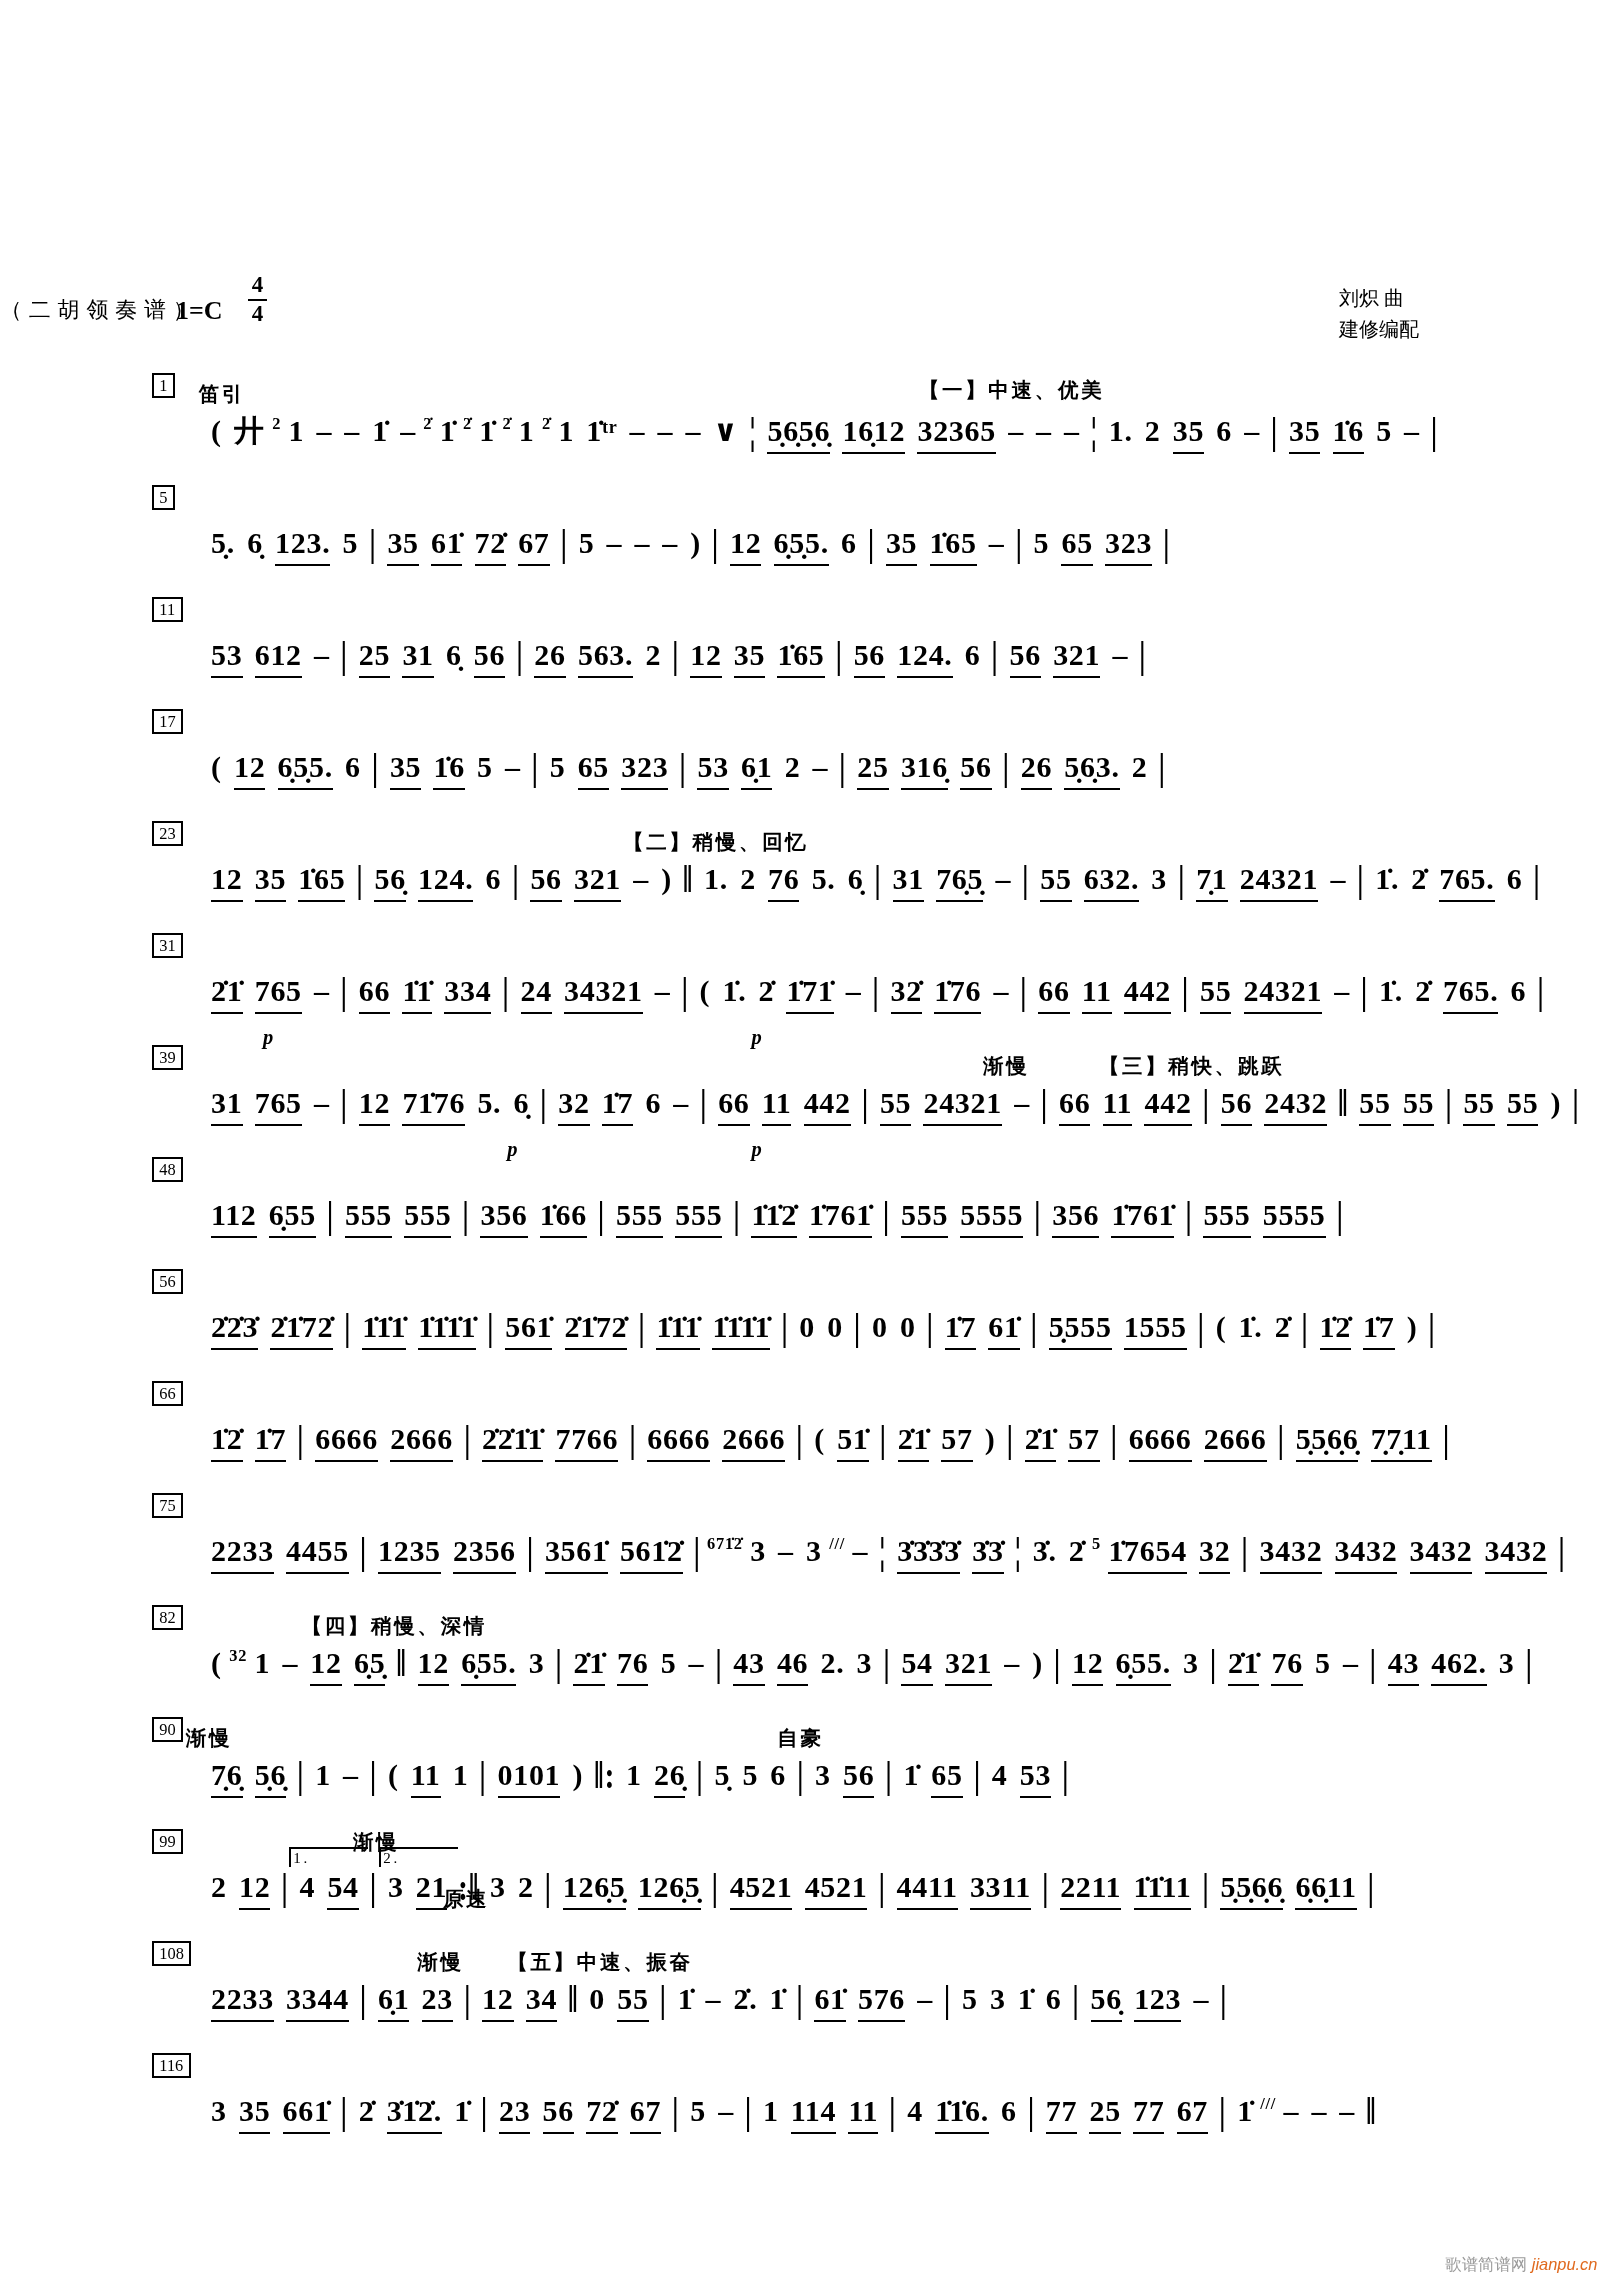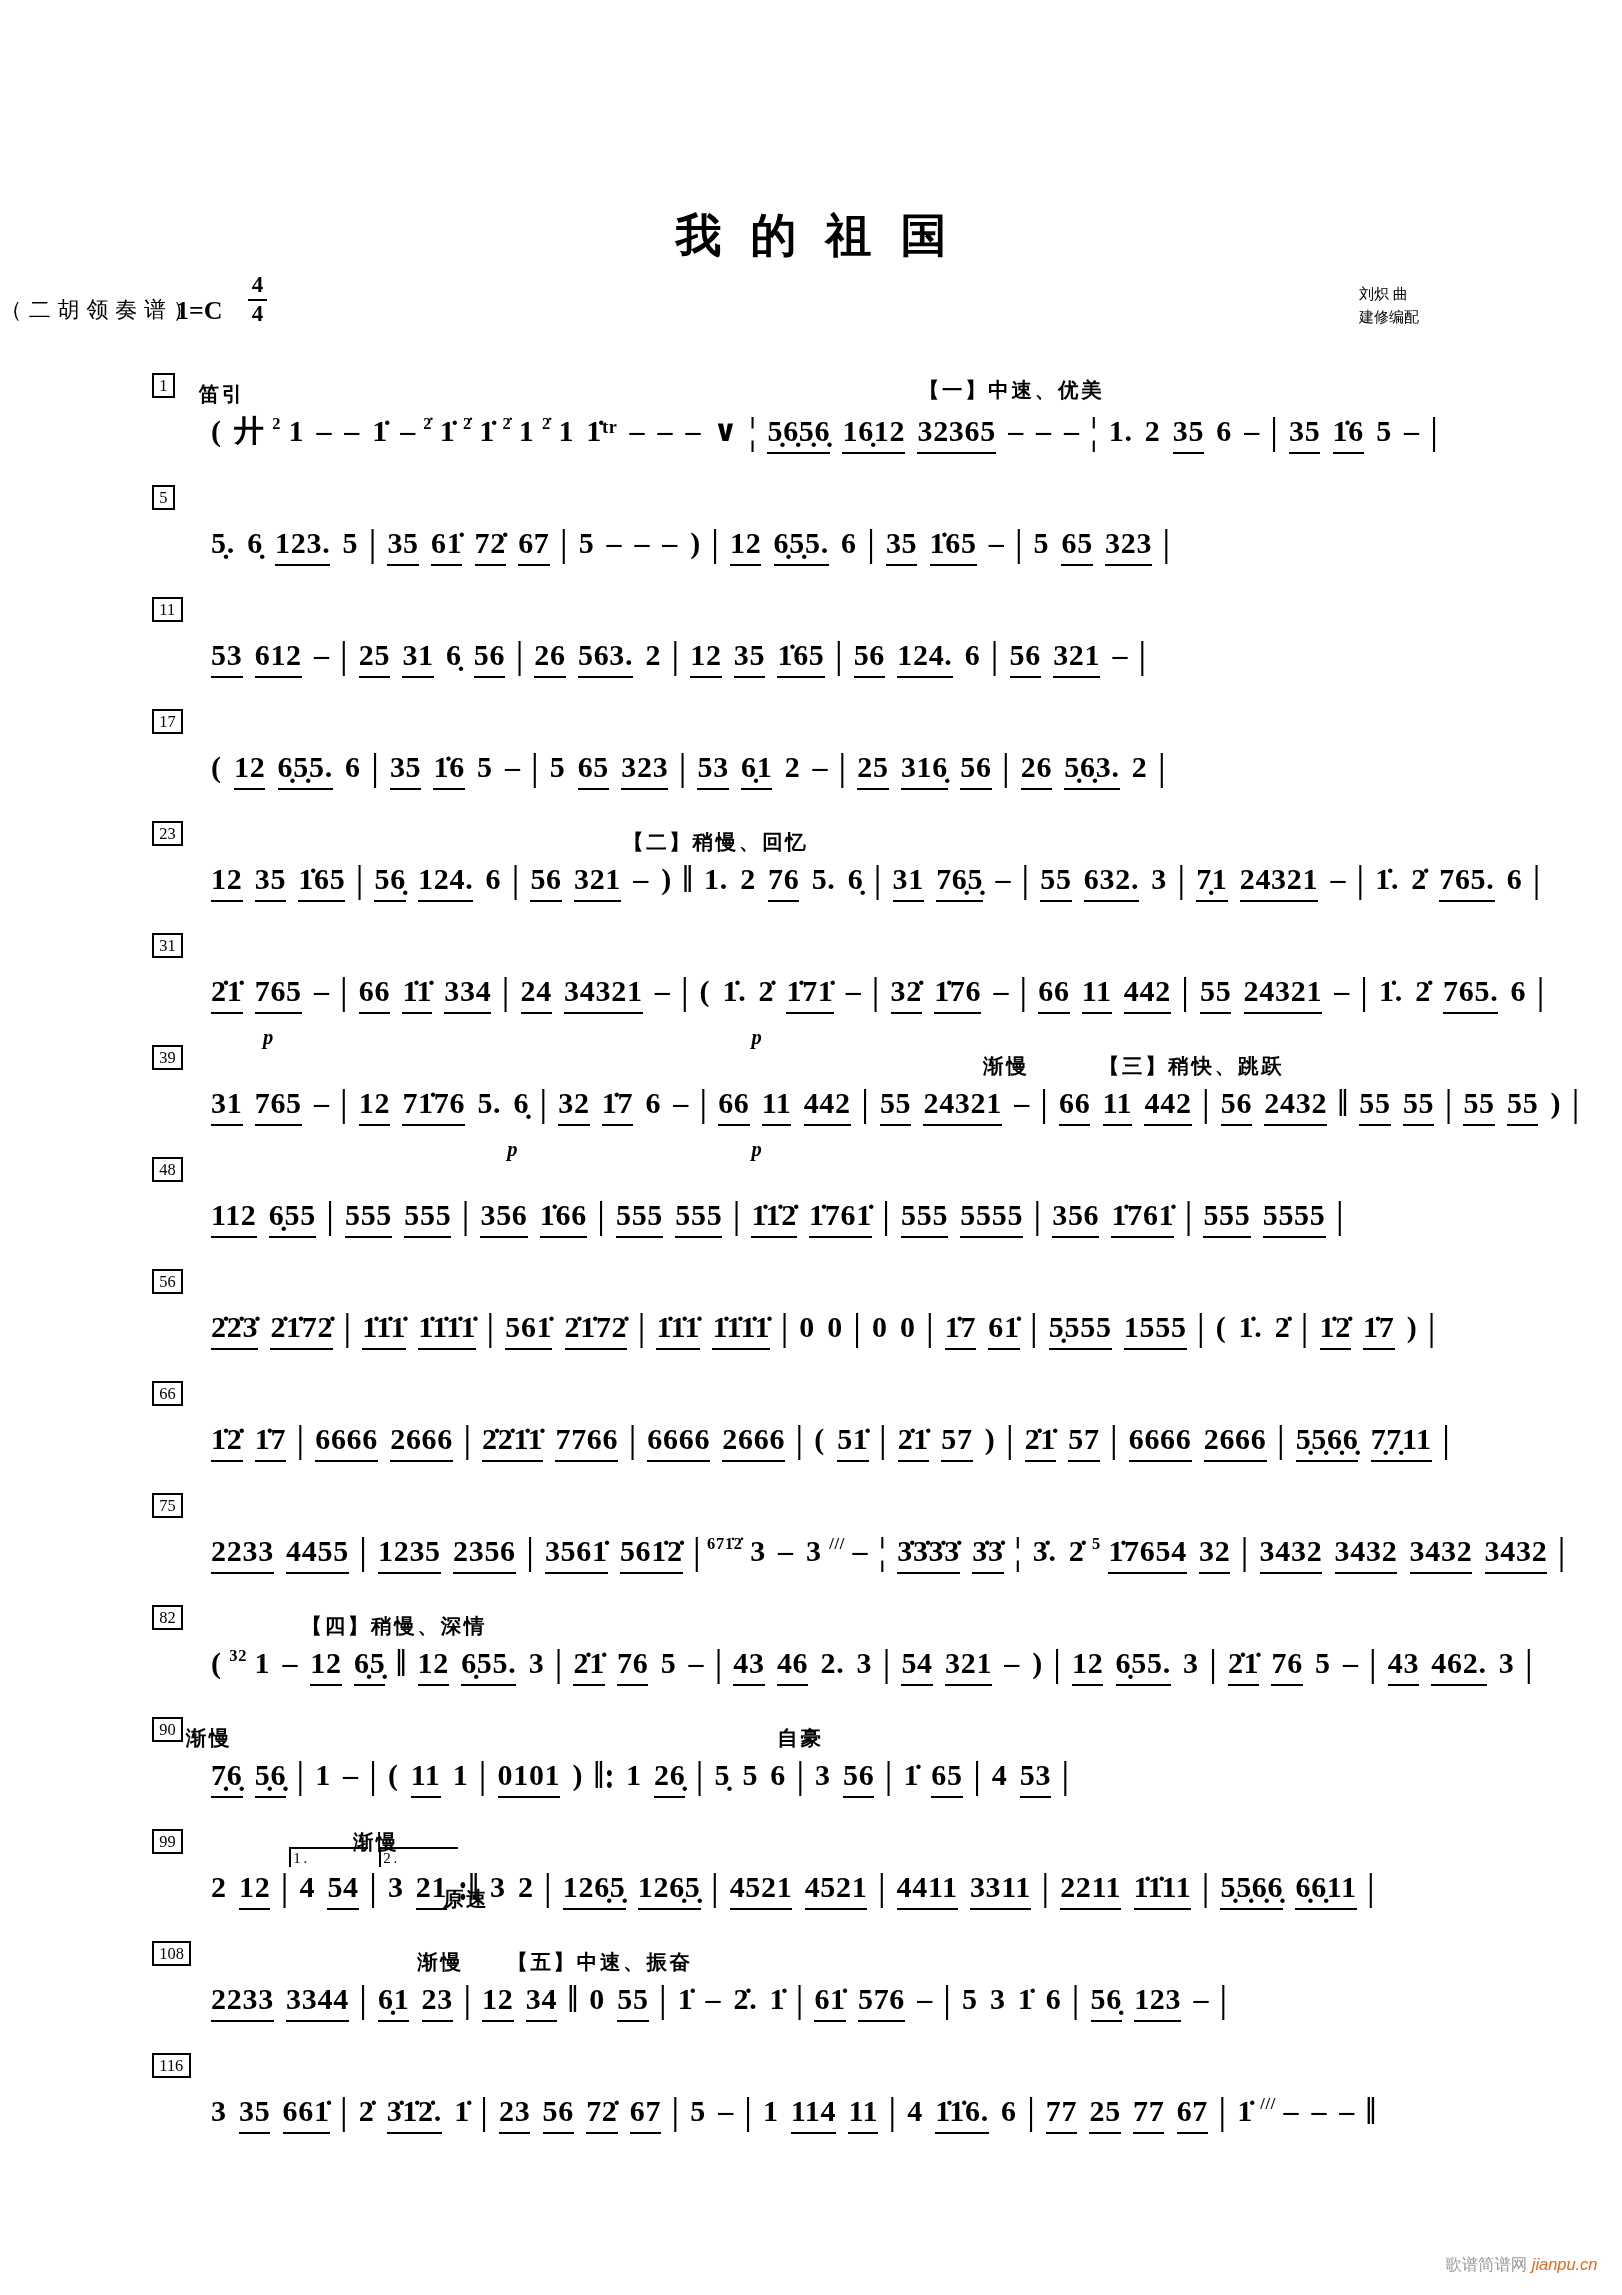--- a/index.html
+++ b/index.html
@@ -5,21 +5,21 @@
   html,body{margin:0;padding:0;background:#fff;}
   .page{position:relative;width:1622px;height:2295px;background:#ffffff;overflow:hidden;
         font-family:"Liberation Serif","DejaVu Serif",serif;color:#000;}
   .title{position:absolute;top:205px;left:0;width:100%;text-align:center;
          font-size:46px;font-weight:bold;letter-spacing:29px;text-indent:29px;}
   .keysig{position:absolute;left:176px;top:273px;font-size:26px;font-weight:bold;display:flex;align-items:flex-end;gap:25px;}
   .meter{display:inline-flex;flex-direction:column;align-items:center;font-size:23px;font-weight:bold;line-height:1.05;}
   .meter .num{border-bottom:2px solid #000;padding:0 4.1px 1.4px 4.1px;}
   .meter .den{padding-top:1.4px;}
   .subtitle{position:absolute;top:295px;left:0;width:100%;text-align:left;font-size:22px;letter-spacing:6.8px;}
-  .credits{position:absolute;top:283px;right:203px;font-size:15px;line-height:1.55;text-align:left;}
+  .credits{position:absolute;top:283px;right:203px;font-size:20px;line-height:1.55;text-align:left;}
   .score{position:absolute;left:160px;top:372px;width:1286px;}
   .system{position:relative;height:112px;}
   .mnum{position:absolute;left:-8.2px;top:1.4px;border:2px solid #000;font-size:16.4px;
         padding:0.7px 5.5px;line-height:1.2;background:#fff;}
   .lbl{position:absolute;font-size:20.5px;font-weight:bold;letter-spacing:2.7px;white-space:nowrap;}
   .lbl.dyn{font-weight:bold;font-style:italic;font-size:20.5px;letter-spacing:0;}
   .lbl.volta{font-weight:normal;font-size:15px;border-top:2px solid #000;border-left:2px solid #000;
              padding:1.4px 0 0 2.7px;min-width:75px;}
   .music{position:absolute;left:33px;right:0;top:40px;font-size:30px;font-weight:bold;
          white-space:nowrap;letter-spacing:0.7px;margin-left:12px;}
@@ -28,21 +28,20 @@
   .tok.bar{margin:0 4.8px;font-weight:bold;transform:scaleY(1.25);}
   .tok.sup{font-size:16.4px;vertical-align:12.3px;margin:0 1.4px;}
   .watermark{position:absolute;right:24.6px;bottom:19px;font-size:16.4px;
              font-family:"Liberation Sans","DejaVu Sans",sans-serif;color:#9a9a9a;}
   .watermark .brand{font-weight:normal;font-style:italic;}
 </style>
 </head>
 <body>
 
 <div class="page">
-  <div class="title">我的祖国</div>
 
   <div class="keysig">
     <span>1=C</span>
     <span class="meter">
       <span class="num">4</span>
       <span class="den">4</span>
     </span>
   </div>
 
   <div class="subtitle">（二胡领奏谱）</div>

